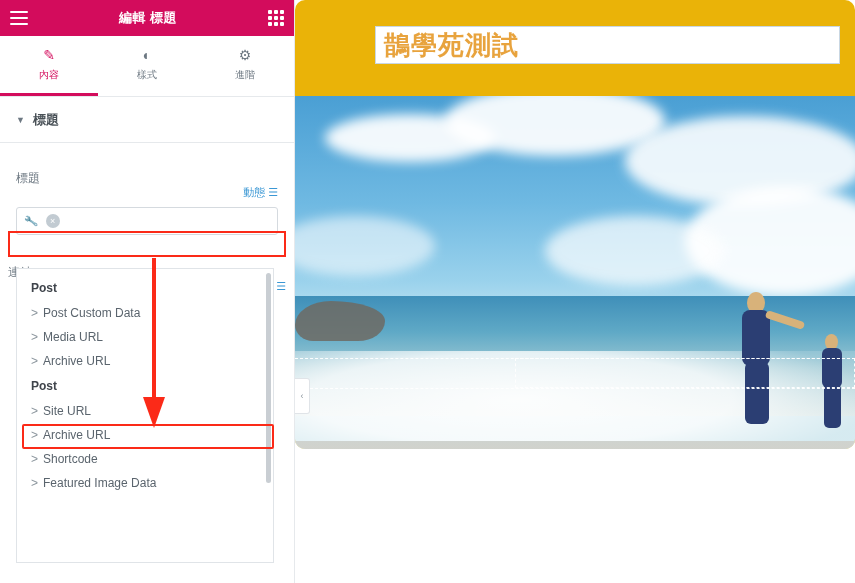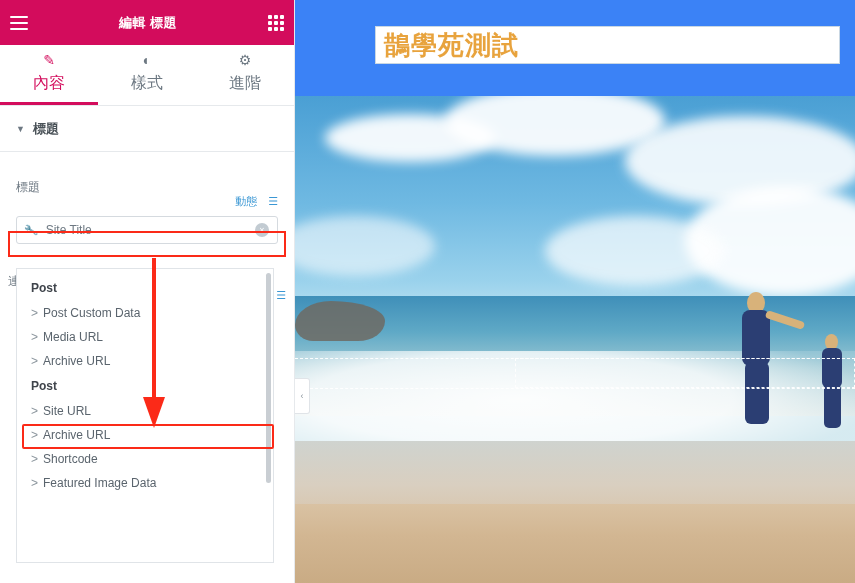--- a/index.html
+++ b/index.html
@@ -24,21 +24,21 @@
   .panel {
     position: relative;
     width: 295px;
     height: 583px;
     background: #ffffff;
     border-right: 1px solid #e6e9ec;
     box-sizing: border-box;
     overflow: hidden;
   }
   .panel-header {
-    height: 45px;
+    height: 36px;
     background: #d30c5c;
     display: flex;
     align-items: center;
     justify-content: space-between;
     padding: 0 10px;
     box-sizing: border-box;
   }
   .panel-header .title {
     color: #ffffff;
     font-size: 13px;
@@ -95,21 +95,21 @@
   }
   .tab.active {
     color: #d30c5c;
     border-bottom-color: #d30c5c;
   }
   .tab .tab-ico {
     font-size: 14px;
     line-height: 1;
   }
   .tab .tab-label {
-    font-size: 16px;
+    font-size: 10px;
   }
 
   .section-head {
     display: flex;
     align-items: center;
     gap: 8px;
     height: 46px;
     padding: 0 16px;
     border-bottom: 1px solid #e6e9ec;
     box-sizing: border-box;
@@ -133,21 +133,21 @@
     justify-content: space-between;
     margin-bottom: 7px;
   }
   .field-label {
     font-size: 12px;
     color: #6d7882;
   }
   .dyn-wrap {
     display: flex;
     align-items: center;
-    gap: 11px;
+    gap: 3px;
     margin-top: 28px;
   }
   .dyn-link {
     font-size: 11px;
     color: #3a97d4;
     cursor: pointer;
   }
   .dyn-btn {
     font-size: 11px;
     color: #3a97d4;
@@ -268,23 +268,24 @@
     top: 258px;
     width: 24px;
     height: 172px;
     pointer-events: none;
   }
 
   
   .preview {
     position: relative;
     width: 560px;
-    height: 583px;
-    background: #3b82f6;
+    height: 449px;
+    background: #eab308;
     overflow: hidden;
+    border-radius: 10px;
   }
   .title-bar {
     position: absolute;
     left: 80px;
     top: 26px;
     width: 465px;
     height: 38px;
     border: 1px solid #c9d7e3;
     box-sizing: border-box;
     background: #fff;
@@ -449,21 +450,20 @@
     <div class="field-block">
       <div class="field-row">
         <span class="field-label">標題</span>
         <span class="dyn-wrap">
           <span class="dyn-link">動態</span>
           <span class="dyn-btn">☰</span>
         </span>
       </div>
       <div class="text-input">
         <span class="wrench">🔧</span>
-        <span class="val">Site Title</span>
         <span class="clear">×</span>
       </div>
     </div>
 
     <div class="link-row-wrap">
       <div class="field-row">
         <span class="field-label">連結</span>
         <span class="dyn-wrap">
           <span class="dyn-link">動態</span>
           <span class="dyn-btn">☰</span>

